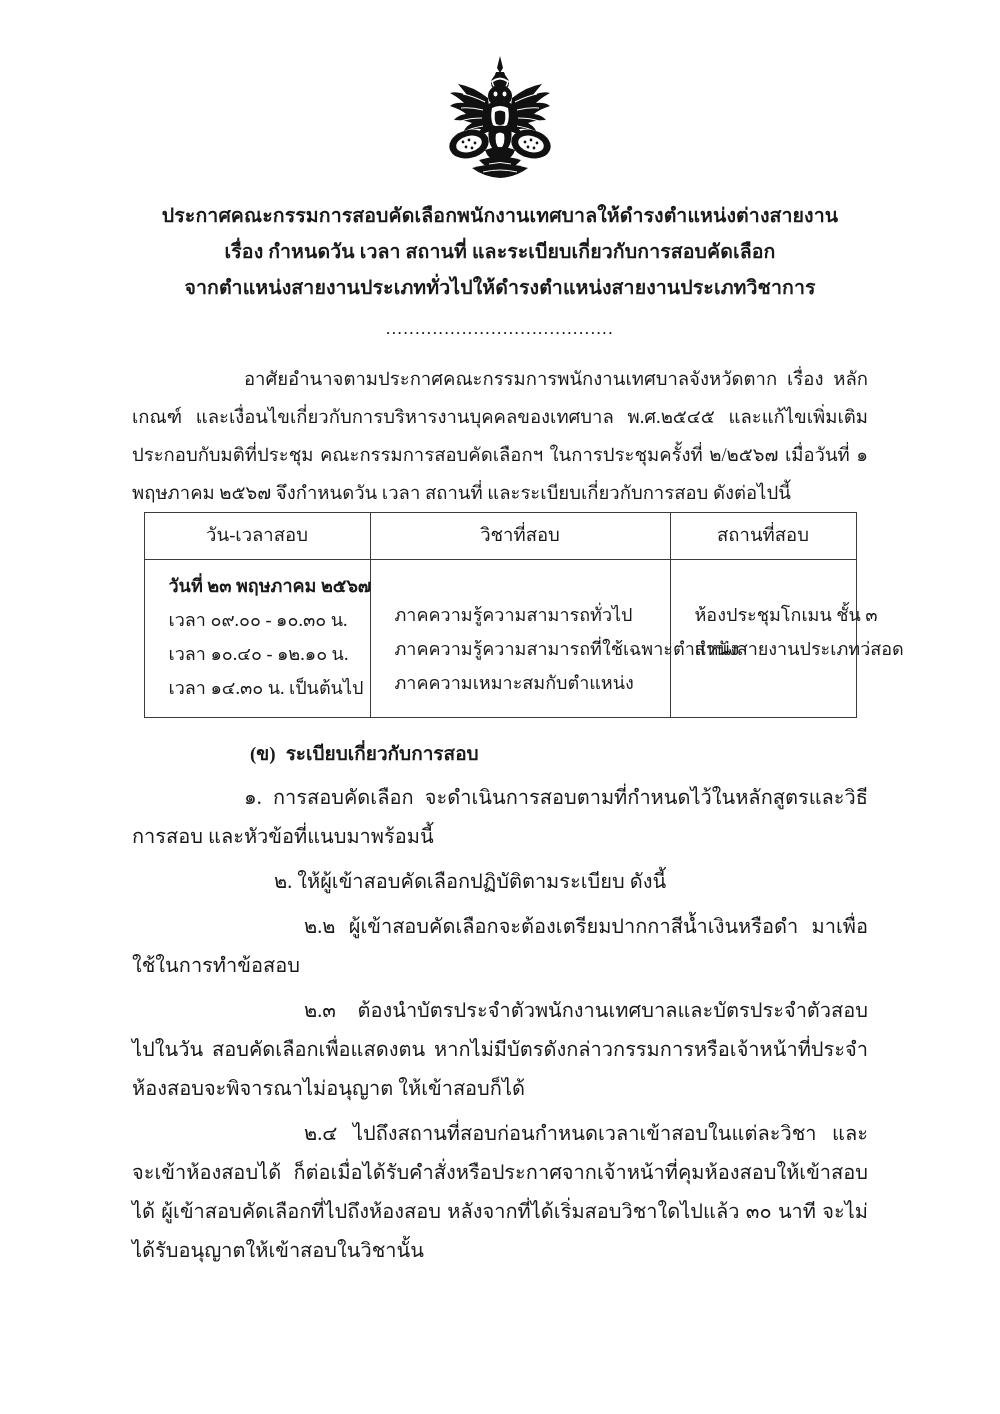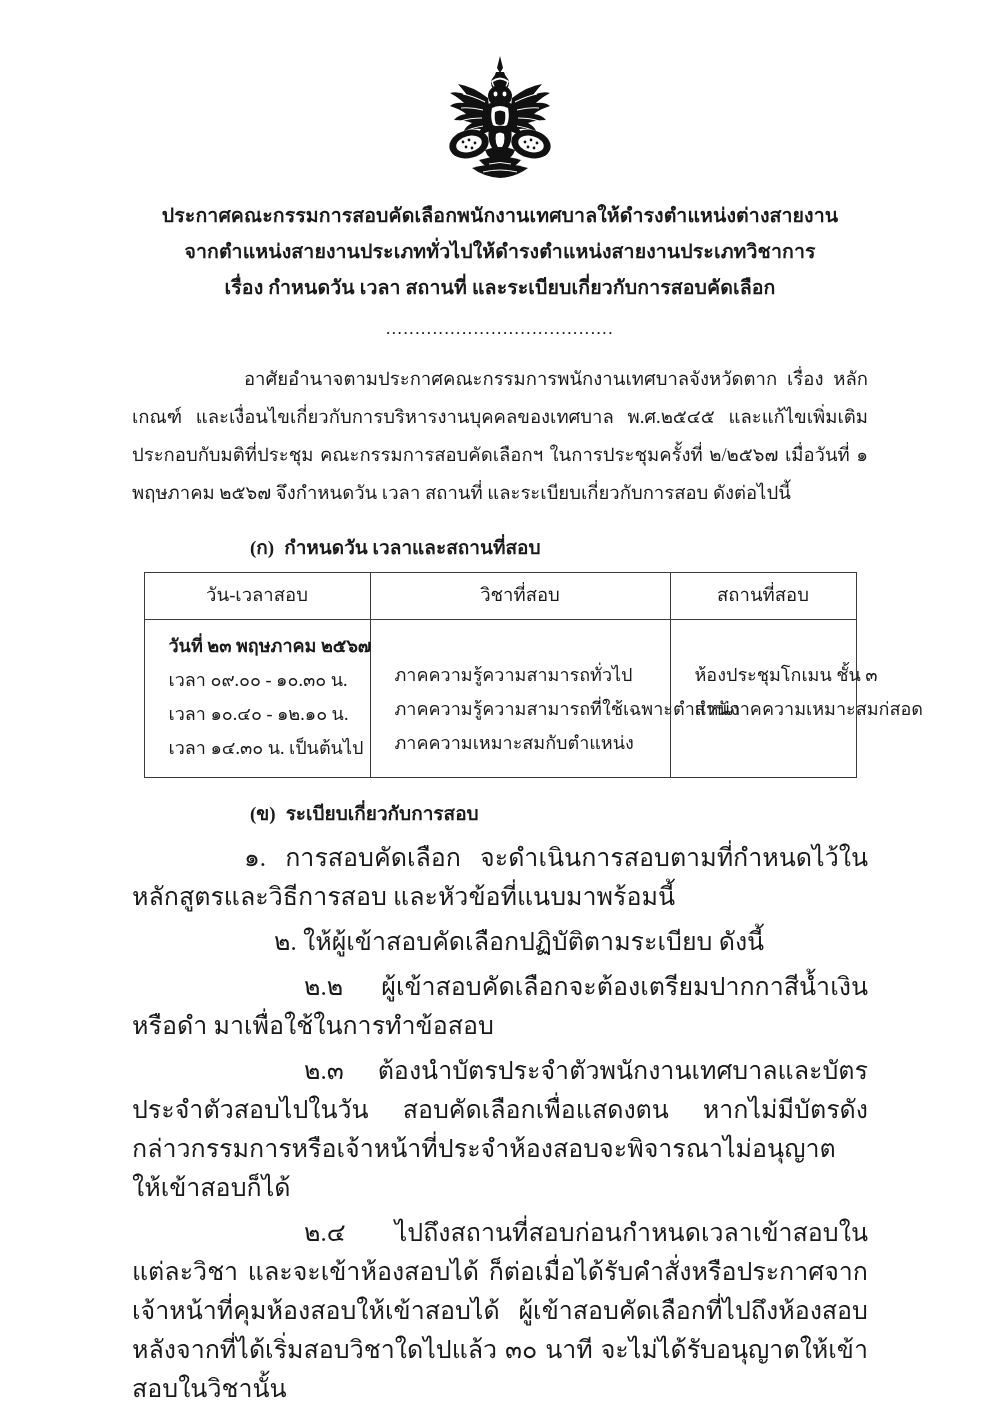--- a/index.html
+++ b/index.html
@@ -62,21 +62,21 @@
   .body-para {
     font-size: 18.5px;
     line-height: 38px;
     text-align: justify;
     text-justify: inter-word;
     margin-top: 22px;
   }
   .body-para .indent { display: inline-block; width: 112px; }
   .para-block { margin-top: 10px; }
   .para-block p {
-    font-size: 25px;
+    font-size: 20px;
     line-height: 39px;
     margin: 0 0 6px 0;
     text-align: justify;
   }
   .ind-1 { display: inline-block; width: 112px; }
   .ind-2 { display: inline-block; width: 142px; }
   .ind-3 { display: inline-block; width: 172px; }
 
   
   .section-head {
@@ -188,35 +188,32 @@
         <g stroke="#fff" stroke-width="1" fill="none">
           <path d="M48 112 q11 -3 22 0"></path>
           <path d="M42 120 q17 -4 34 0"></path>
         </g>
       </g>
     </svg>
   </div>
 
   <div class="title-block">
     <div class="title-line">ประกาศคณะกรรมการสอบคัดเลือกพนักงานเทศบาลให้ดำรงตำแหน่งต่างสายงาน</div>
+    <div class="title-line">เรื่อง  กำหนดวัน  เวลา  สถานที่  และระเบียบเกี่ยวกับการสอบคัดเลือก</div>
     <div class="title-line">จากตำแหน่งสายงานประเภททั่วไปให้ดำรงตำแหน่งสายงานประเภทวิชาการ</div>
-    <div class="title-line">เรื่อง  กำหนดวัน  เวลา  สถานที่  และระเบียบเกี่ยวกับการสอบคัดเลือก</div>
     <div class="dot-rule">.......................................</div>
   </div>
 
   <div class="body-para">
     <span class="indent"></span><span>อาศัยอำนาจตามประกาศคณะกรรมการพนักงานเทศบาลจังหวัดตาก เรื่อง หลักเกณฑ์</span>
     <span>และเงื่อนไขเกี่ยวกับการบริหารงานบุคคลของเทศบาล พ.ศ.๒๕๔๕ และแก้ไขเพิ่มเติม ประกอบกับมติที่ประชุม</span>
     <span>คณะกรรมการสอบคัดเลือกฯ ในการประชุมครั้งที่ ๒/๒๕๖๗ เมื่อวันที่ ๑ พฤษภาคม ๒๕๖๗ จึงกำหนดวัน</span>
     <span>เวลา  สถานที่  และระเบียบเกี่ยวกับการสอบ  ดังต่อไปนี้</span>
   </div>
 
-  <div class="section-head">
-    <span class="sec-label">(ก)</span><span>กำหนดวัน  เวลาและสถานที่สอบ</span>
-  </div>
 
   <table class="exam-table">
     <colgroup>
       <col class="col-a">
         <col class="col-b">
         <col class="col-c">
     </colgroup>
     <thead>
       <tr>
         <th>วัน-เวลาสอบ</th>
@@ -232,21 +229,21 @@
           <div class="cell-line">เวลา ๑๐.๔๐ - ๑๒.๑๐ น.</div>
           <div class="cell-line">เวลา ๑๔.๓๐ น. เป็นต้นไป</div>
         </td>
         <td class="cell-pad-top">
           <div class="subj-line">ภาคความรู้ความสามารถทั่วไป</div>
           <div class="subj-line">ภาคความรู้ความสามารถที่ใช้เฉพาะตำแหน่ง</div>
           <div class="subj-line">ภาคความเหมาะสมกับตำแหน่ง</div>
         </td>
         <td class="cell-pad-top">
           <div class="venue-line">ห้องประชุมโกเมน ชั้น ๓</div>
-          <div class="venue-line">สำนัภาคความเหมาะสมก่สอด</div>
+          <div class="venue-line">สำนังสายงานประเภทว่สอด</div>
         </td>
       </tr>
     </tbody>
   </table>
 
   <div class="section-head">
     <span class="sec-label">(ข)</span><span>ระเบียบเกี่ยวกับการสอบ</span>
   </div>
 
   <div class="para-block">

